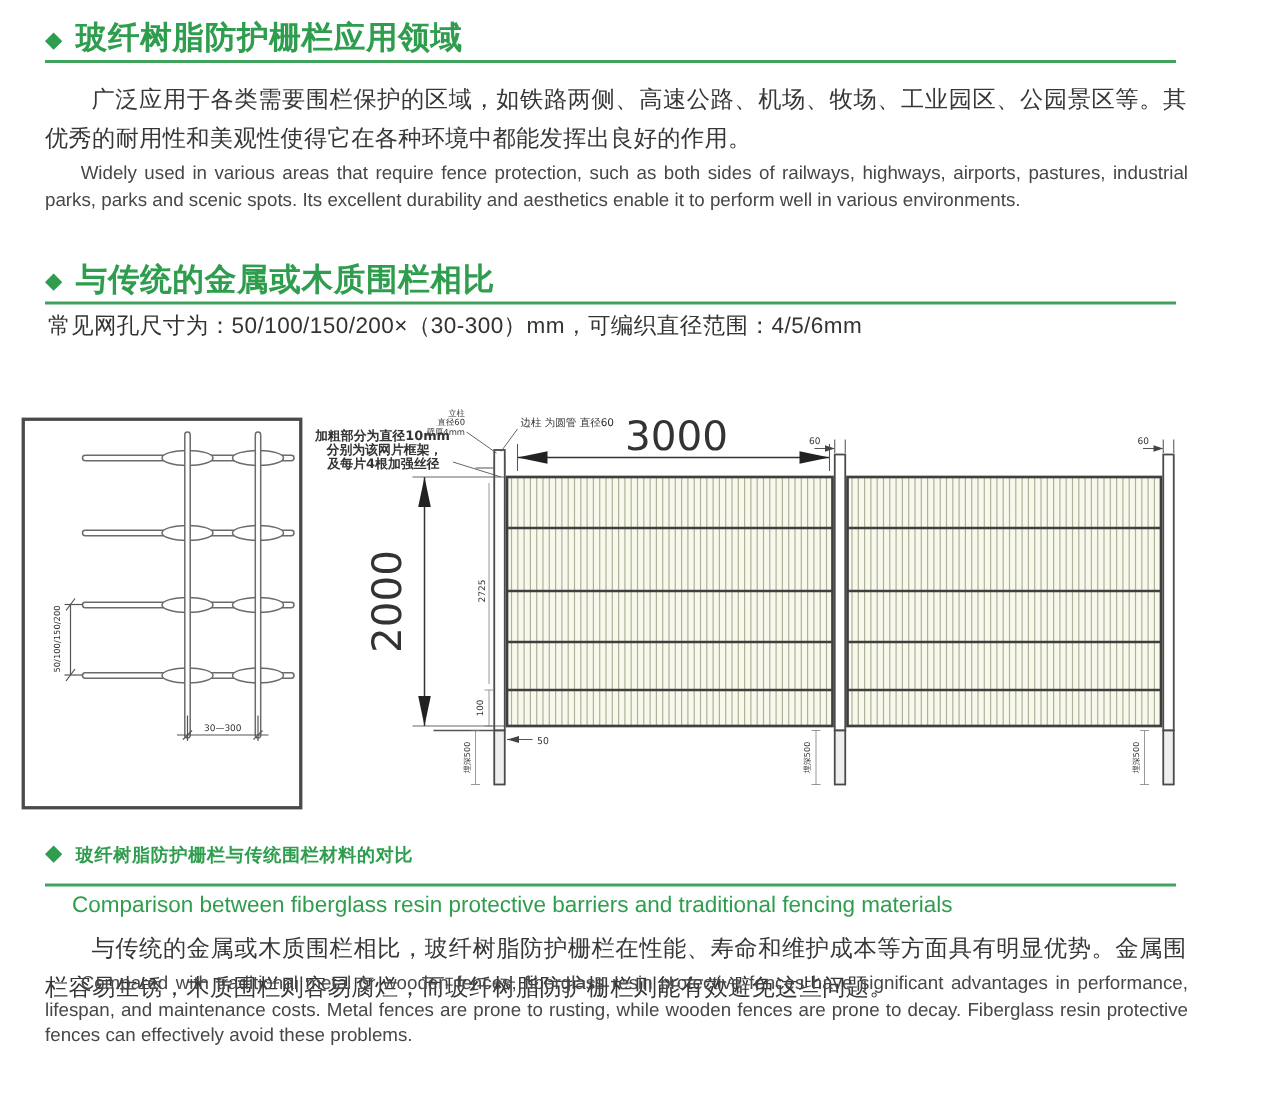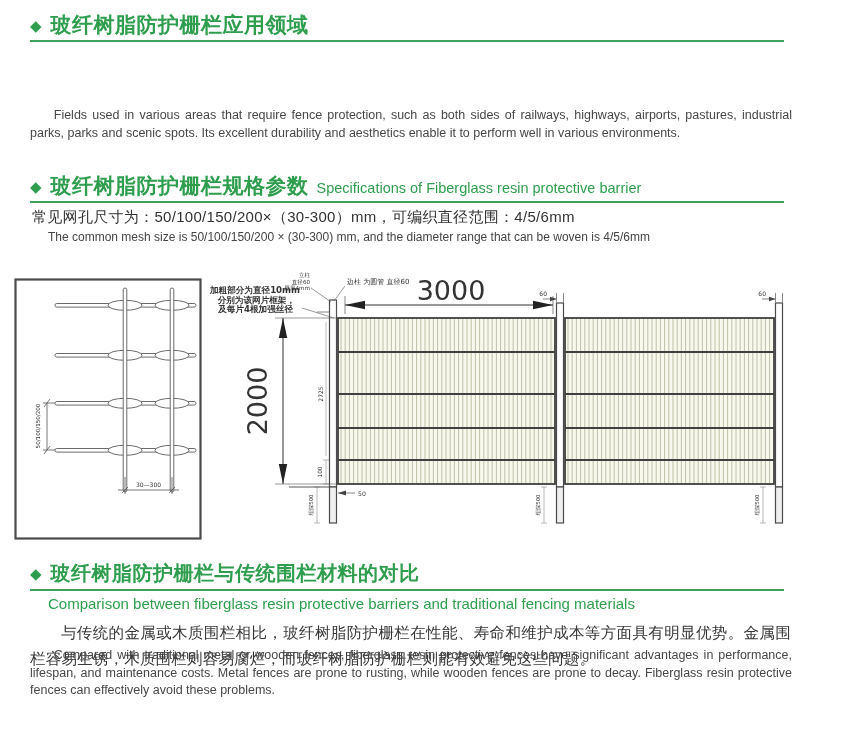--- a/index.html
+++ b/index.html
@@ -23,30 +23,29 @@
 </head>
 <body>
 
 <div class="page">
 
   <div class="abs sec-head" style="left:30px;top:11px;">
     <span class="diamond">◆</span>
     <h1 class="title-cn">玻纤树脂防护栅栏应用领域</h1>
   </div>
   <div class="abs rule" style="left:30px;top:40px;width:754px;"></div>
-  <p class="abs para-en" style="left:30px;top:107px;width:762px;">Fields used in various areas that require fence protection, such as both sides of railways, highways, airports, pastures, industrial parks, parks and scenic spots. Its excellent durability and aesthetics enable it to perform well in various environments.</p>
+  <p class="abs para-cn" style="left:30px;top:54px;width:761px;">广泛应用于各类需要围栏保护的区域，如铁路两侧、高速公路、机场、牧场、工业园区、公园景区等。其优秀的耐用性和美观性使得它在各种环境中都能发挥出良好的作用。</p>
+  <p class="abs para-en" style="left:30px;top:107px;width:762px;">Widely used in various areas that require fence protection, such as both sides of railways, highways, airports, pastures, industrial parks, parks and scenic spots. Its excellent durability and aesthetics enable it to perform well in various environments.</p>
 
   <div class="abs sec-head" style="left:30px;top:172px;">
     <span class="diamond">◆</span>
-    <h1 class="title-cn">玻纤树脂防护栅栏规格参数</h1>
-    <span class="title-en">Specifications of Fiberglass resin protective barrier</span>
+    <h1 class="title-cn">与传统的金属或木质围栏相比</h1>
   </div>
   <div class="abs rule" style="left:30px;top:201px;width:754px;"></div>
   <p class="abs spec-cn" style="left:32px;top:208px;">常见网孔尺寸为：50/100/150/200×（30-300）mm，可编织直径范围：4/5/6mm</p>
-  <p class="abs spec-en" style="left:48px;top:230px;">The common mesh size is 50/100/150/200 × (30-300) mm, and the diameter range that can be woven is 4/5/6mm</p>
 
   <div class="abs" style="left:0;top:262px;width:843px;height:298px;">
 
     <svg class="abs" style="left:14px;top:16px;" width="188" height="262" viewBox="0 0 188 262">
       <rect x="1.5" y="1.5" width="185" height="259" fill="#fff" stroke="#4a4a4a" stroke-width="2.2"></rect>
 
       <g stroke="#6b6b6b" stroke-width="1" fill="#fff">
         <rect x="41" y="25.5" width="141" height="3.6" rx="1.8"></rect>
         <rect x="41" y="75.5" width="141" height="3.6" rx="1.8"></rect>
         <rect x="41" y="123.5" width="141" height="3.6" rx="1.8"></rect>
@@ -305,20 +304,20 @@
       </g>
       <line x1="106" y1="22" x2="126" y2="36" stroke="#555" stroke-width="0.6"></line>
 
       <text x="142" y="18" font-size="7" fill="#333">边柱 为圆管 直径60</text>
       <line x1="140" y1="20" x2="129" y2="35" stroke="#555" stroke-width="0.6"></line>
     </svg>
   </div>
 
   <div class="abs sec-head" style="left:30px;top:560px;">
     <span class="diamond">◆</span>
-    <h1 class="title-cn" style="font-size:20px;">玻纤树脂防护栅栏与传统围栏材料的对比</h1>
+    <h1 class="title-cn" style="font-size:12px;">玻纤树脂防护栅栏与传统围栏材料的对比</h1>
   </div>
   <div class="abs rule" style="left:30px;top:589px;width:754px;"></div>
   <p class="abs subtitle-en" style="left:48px;top:595px;">Comparison between fiberglass resin protective barriers and traditional fencing materials</p>
   <p class="abs para-cn" style="left:30px;top:620px;width:761px;">与传统的金属或木质围栏相比，玻纤树脂防护栅栏在性能、寿命和维护成本等方面具有明显优势。金属围栏容易生锈，木质围栏则容易腐烂，而玻纤树脂防护栅栏则能有效避免这些问题。</p>
   <p class="abs para-en" style="left:30px;top:647px;width:762px;">Compared with traditional metal or wooden fences, fiberglass resin protective fences have significant advantages in performance, lifespan, and maintenance costs. Metal fences are prone to rusting, while wooden fences are prone to decay. Fiberglass resin protective fences can effectively avoid these problems.</p>
 
 </div>
 
 </body></html>

